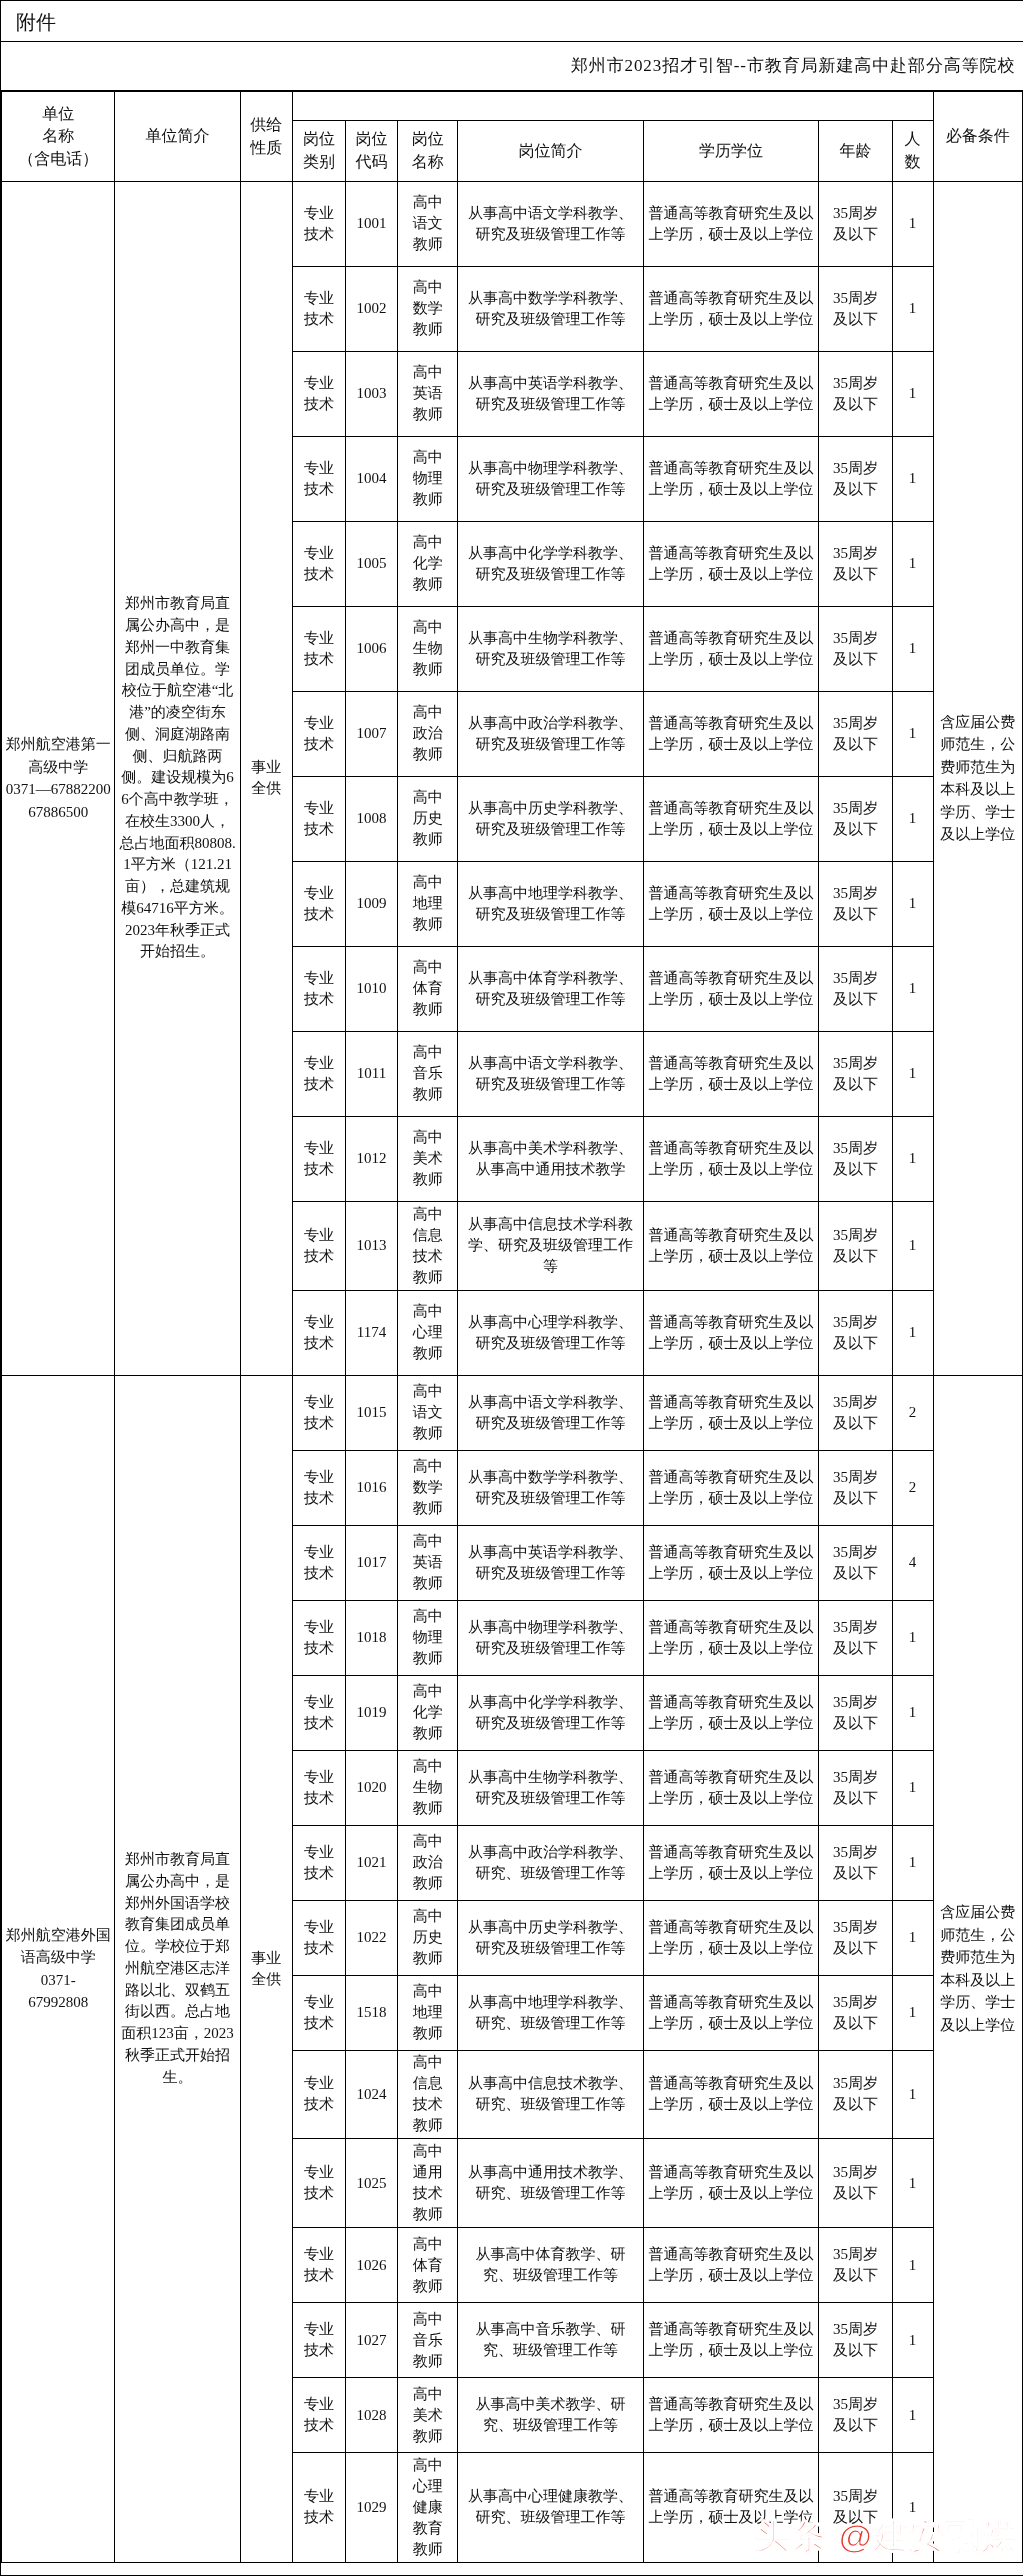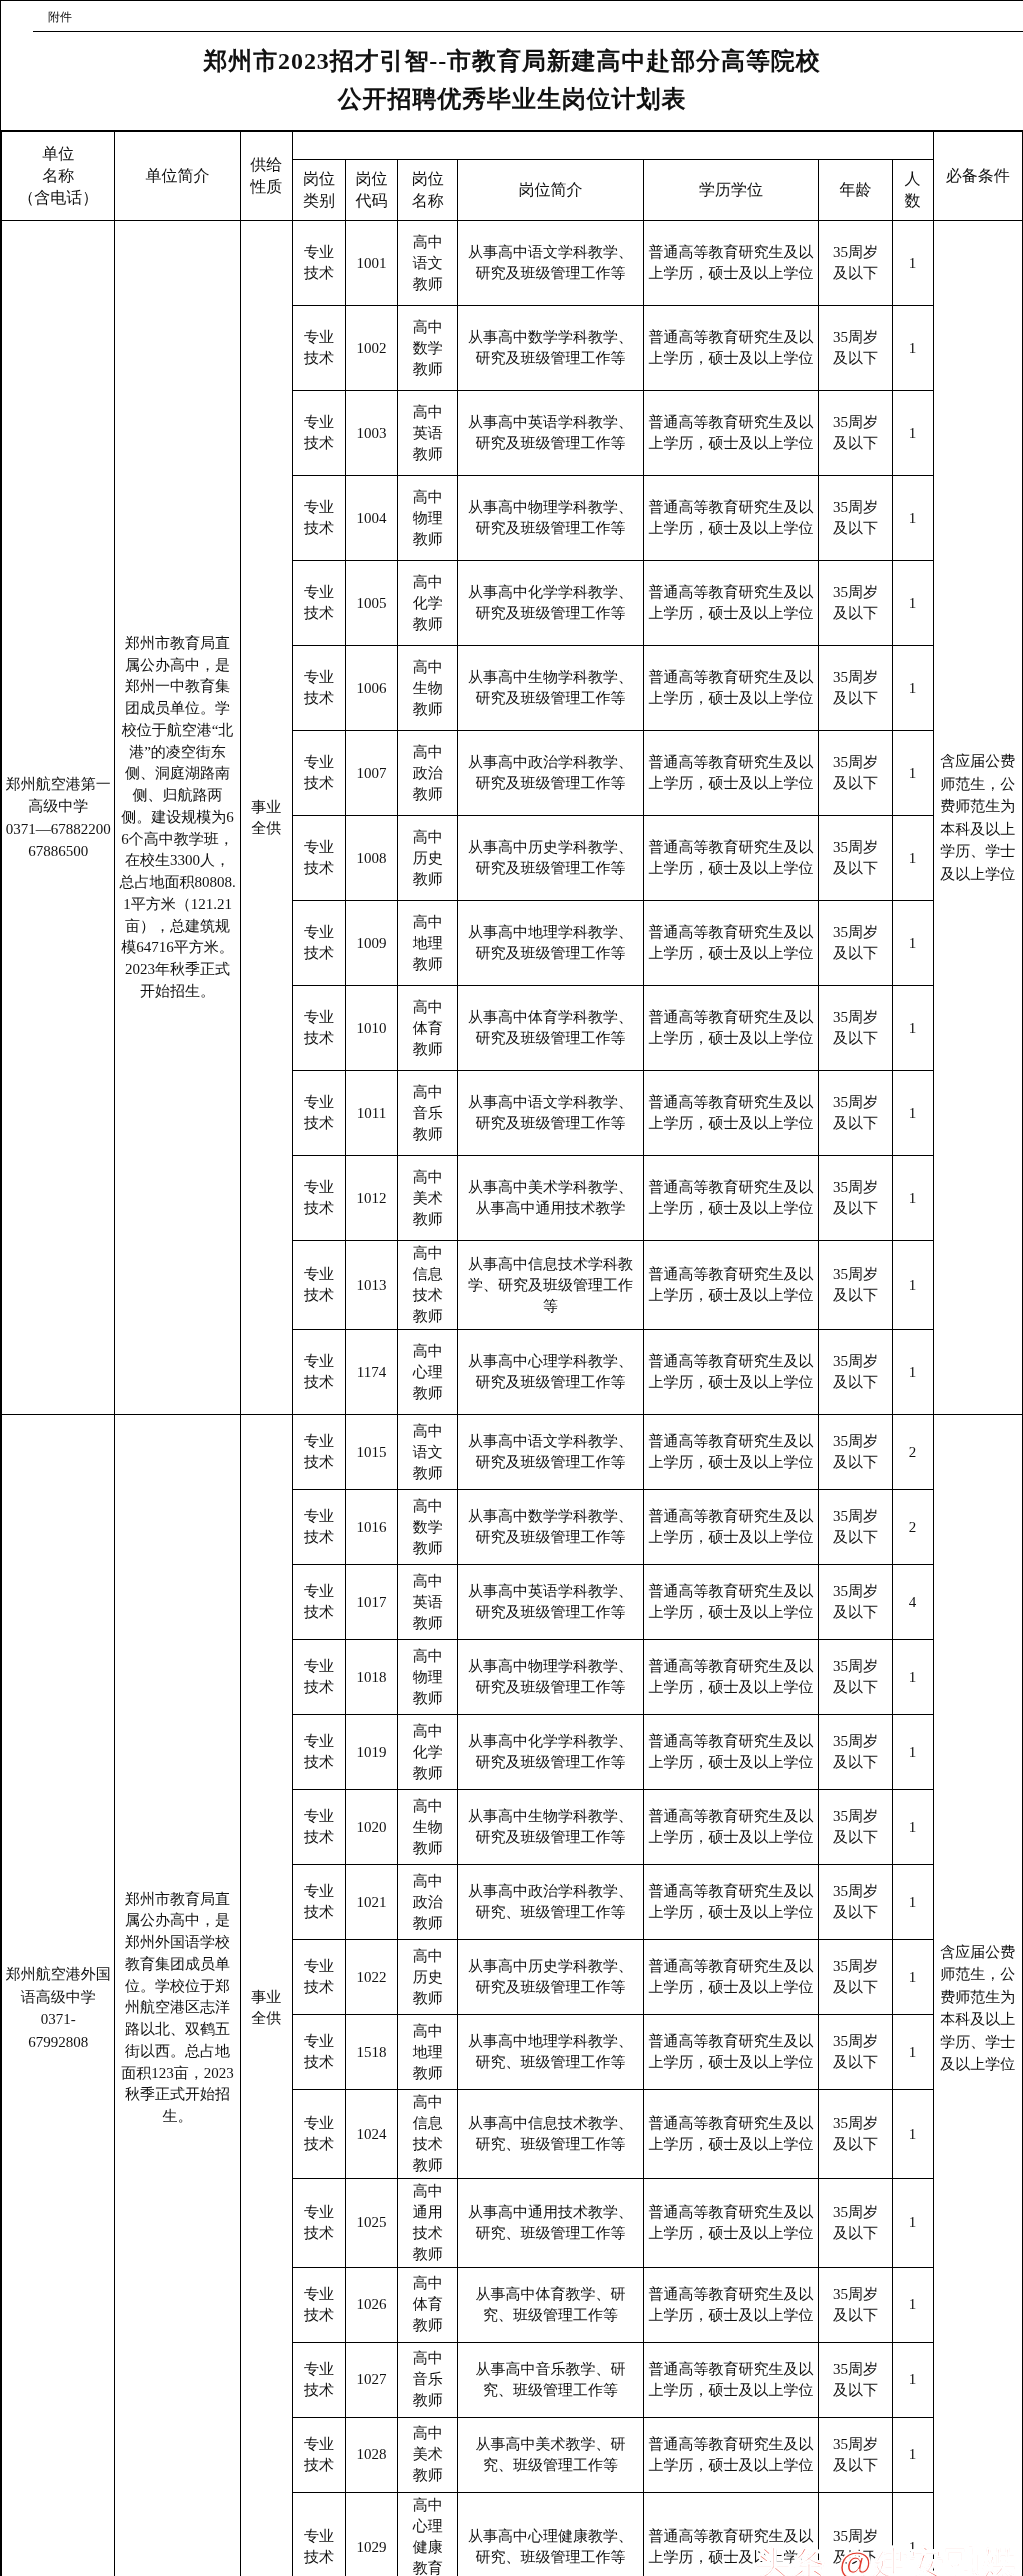--- a/index.html
+++ b/index.html
@@ -2,24 +2,24 @@
 <html style="font-size:15px"><head>
 <meta charset="utf-8">
 <style>
   html, body { margin:0; padding:0; background:#ffffff; }
   body { width:1024px; font-family:"Liberation Serif","DejaVu Serif",serif; color:#111111; }
   .sheet {
     position:relative; width:1024px; min-height:2576px; box-sizing:border-box;
     border:1.9px solid #000; background:#fff;
   }
   .attachment-bar {
-    font-size:12px; padding:7.6px 15px 5.7px; border-bottom:1.9px solid #000;margin-left:32px;
+    font-size:20px; padding:7.6px 15px 5.7px; border-bottom:1.9px solid #000;
   }
   .title-block {
-    text-align:center; font-weight:bold; font-size:24px; line-height:1.6;
+    text-align:right; font-weight:normal; font-size:17px; line-height:1.6;
     padding:9.5px 7.6px 11.4px; border-bottom:1.9px solid #000; letter-spacing:0.9px;
   }
   table { border-collapse:collapse; table-layout:fixed; width:100%; }
   th, td {
     border:0.9px solid #000; text-align:center; vertical-align:middle;
     font-weight:normal; font-size:15px; line-height:1.4; padding:1.9px 2.8px;
     white-space:pre-line; word-break:break-all; box-sizing:border-box;
   }
   thead th { font-size:16px; }
   th.strip { height:28.4px; }
@@ -39,21 +39,20 @@
   }
 </style>
 </head>
 <body>
 
 <div class="sheet">
   <div class="attachment-bar">附件</div>
 
   <div class="title-block">
     <div>郑州市2023招才引智--市教育局新建高中赴部分高等院校</div>
-    <div>公开招聘优秀毕业生岗位计划表</div>
   </div>
 
   <table>
     <colgroup>
       <col style="width:113px">
         <col style="width:125px">
         <col style="width:52px">
       <col style="width:53px">
         <col style="width:52px">
         <col style="width:60px">

